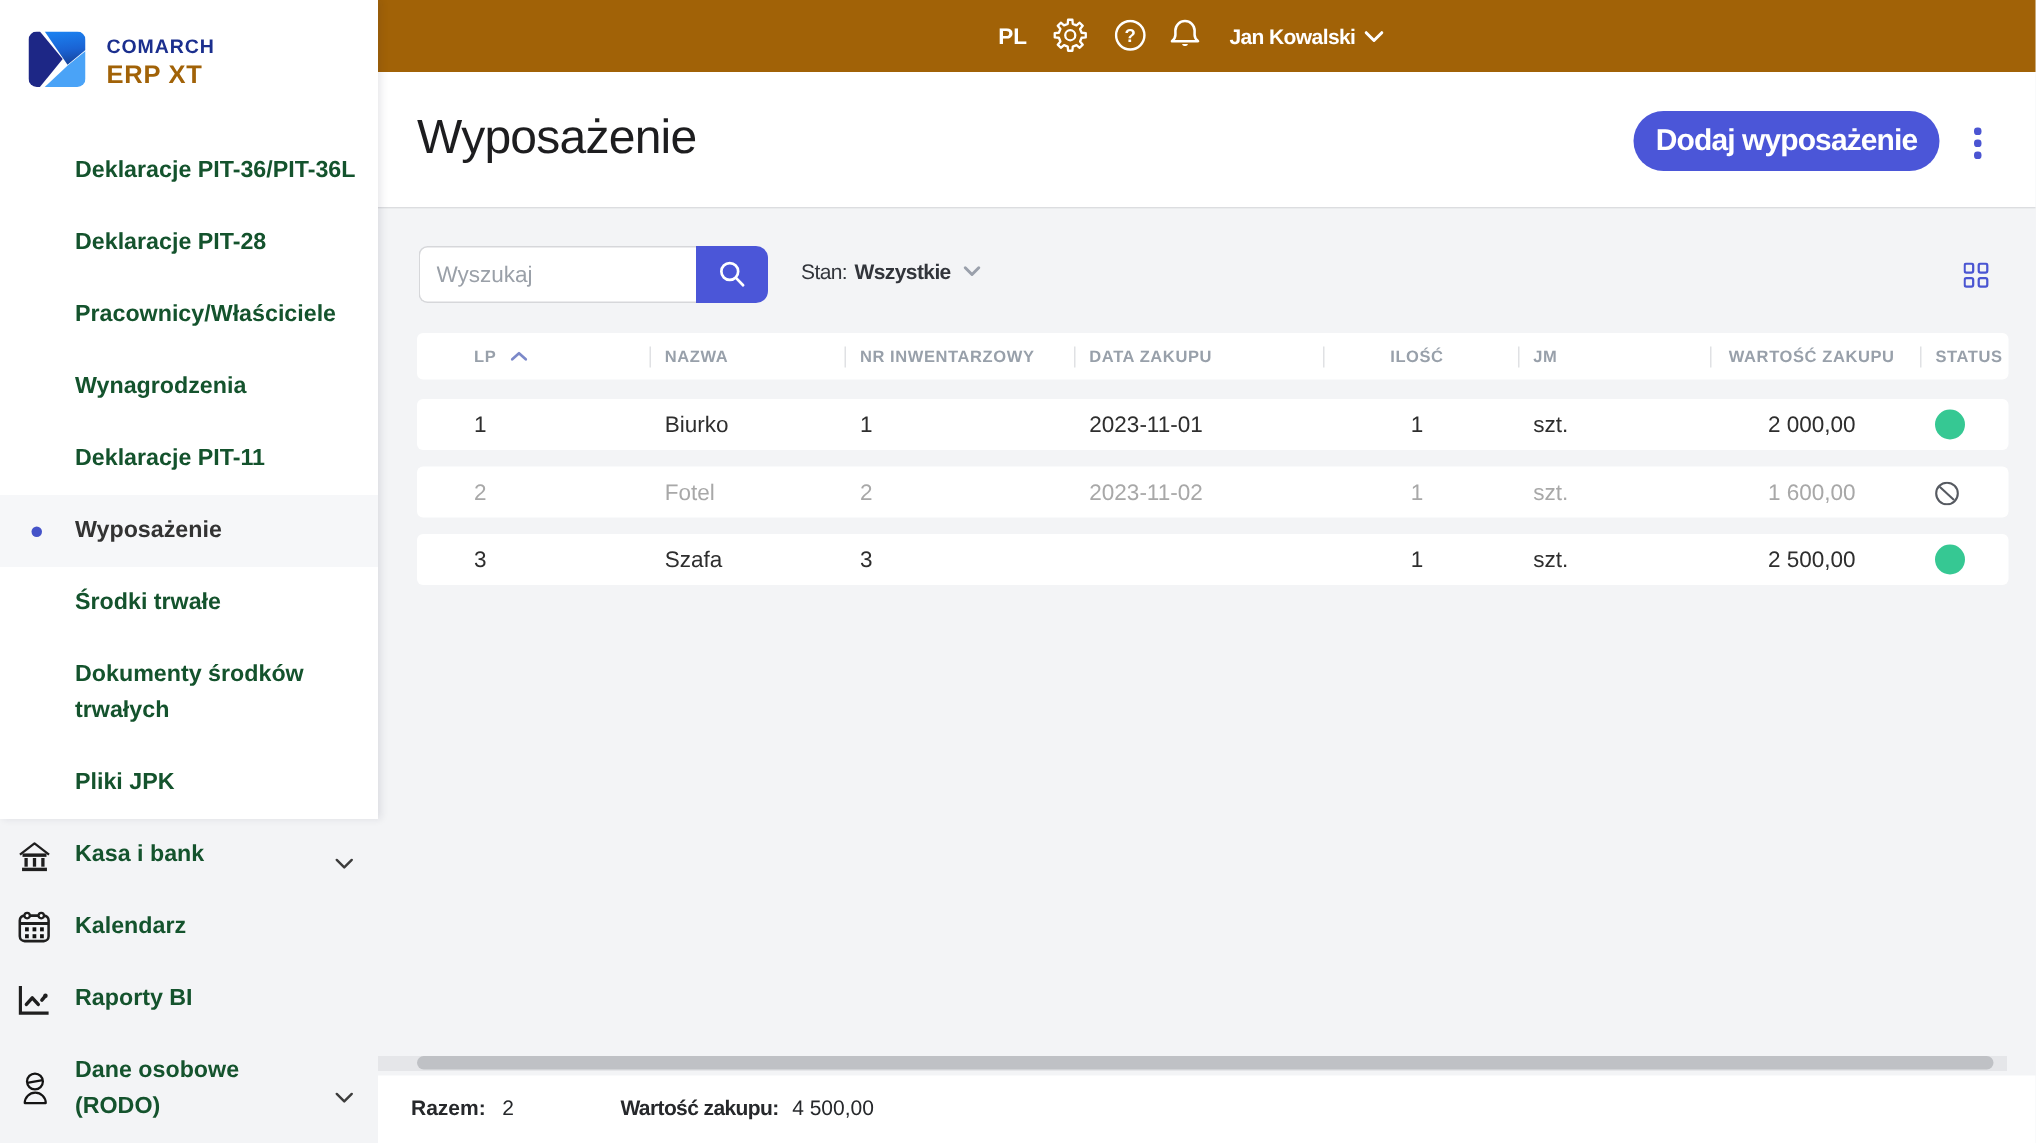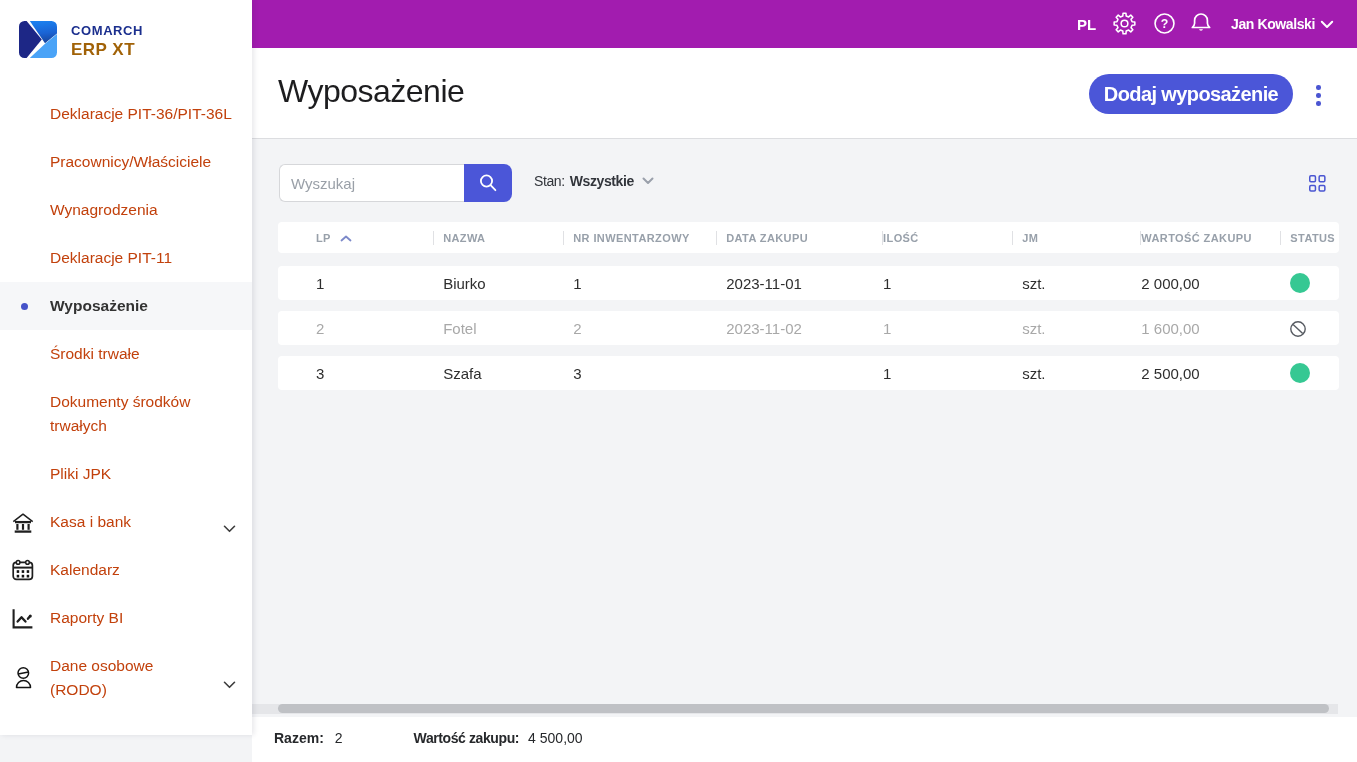--- a/index.html
+++ b/index.html
@@ -1,18 +1,18 @@
 <!DOCTYPE html>
 <html lang="pl"><head>
 <meta charset="utf-8">
 <title>Wyposażenie</title>
 <style>
 * { margin:0; padding:0; box-sizing:border-box; }
 html,body { width:1357px; height:762px; overflow:hidden; font-family:"Liberation Sans", sans-serif; background:#f3f4f6; }
-.topbar { position:absolute; left:252px; top:0; width:1105px; height:48px; background:#a21caf; display:flex; align-items:center; justify-content:flex-end; }
+.topbar { position:absolute; left:252px; top:0; width:1105px; height:48px; background:#a16207; display:flex; align-items:center; justify-content:center; }
 .topbar .pl { color:#fff; font-weight:bold; font-size:15px; margin-right:19px; position:relative; left:2px; }
 .tbicon { margin-right:18px; display:flex; align-items:center; position:relative; top:-1px; }
 .tbicon:nth-of-type(3) { margin-right:14px; }
 .topbar .user { color:#fff; font-weight:bold; font-size:14px; letter-spacing:-0.4px; margin-right:5px; }
 .topbar .chev { margin-right:23px; display:flex; }
 .header { position:absolute; left:252px; top:48px; width:1105px; height:91px; background:#fff; border-bottom:1px solid #dcdde0; }
 .title { position:absolute; left:26px; top:25px; font-size:32px; color:#1d1d1f; letter-spacing:-0.5px; }
 .addbtn { position:absolute; left:837px; top:26px; width:204px; height:40px; background:#4b56d8; border-radius:20px; color:#fff; font-weight:bold; font-size:20px; letter-spacing:-0.6px; text-align:center; line-height:40px; }
 .kebab { position:absolute; left:1064px; top:37px; width:5px; }
 .kebab span { display:block; width:4.5px; height:4.5px; border-radius:50%; background:#4b55d2; margin-bottom:3.5px; }
@@ -27,38 +27,38 @@
 .gridicon { position:absolute; left:1057px; top:35px; }
 .table { position:absolute; left:26px; top:82px; width:1061px; }
 .thead { display:flex; height:31px; background:#fff; border-radius:4px; align-items:center; font-size:11px; font-weight:bold; color:#98a0aa; letter-spacing:0.4px; }
 .trow { display:flex; height:34px; background:#fff; border-radius:4px; align-items:center; margin-top:11px; font-size:15px; color:#2e2e2e; }
 .thead + .trow { margin-top:13px; }
 .trow.dis { color:#a8a8a8; }
 .c1 { width:156px; padding-left:38px; }
 .c2 { width:130px; padding-left:9px; }
 .c3 { width:153px; padding-left:9px; }
 .c4 { width:166px; padding-left:9px; }
-.c5 { width:130px; padding-right:6px; text-align:left; }
+.c5 { width:130px; padding-right:6px; text-align:center; }
 .c6 { width:128px; padding-left:9px; }
-.c7 { width:140px; padding-right:6px; text-align:left; }
+.c7 { width:140px; padding-right:6px; text-align:center; }
 .c8 { width:58px; display:flex; align-items:center; padding-left:9px; }
 .sep { border-left:1px solid #e0e1e4; align-self:center; height:14px; }
 .dotg { width:20px; height:20px; border-radius:50%; background:#36c893; }
 .scrolltrack { position:absolute; left:0; top:564px; width:1086px; height:10px; background:#e5e6e9; }
 .scrollbar { position:absolute; left:26px; top:0; width:1051px; height:9px; background:#bfc1c5; border-radius:4.5px; }
 .footer { position:absolute; left:252px; top:717px; width:1105px; height:45px; background:#fff; display:flex; align-items:center; padding-bottom:4px; font-size:14px; color:#26282b; }
 .footer b { margin-left:22px; }
 .footer span { margin-left:11px; }
-.sidebar { position:absolute; left:0; top:0; width:252px; height:735px; background:#fff; box-shadow:2px 0 5px rgba(30,30,60,0.10); z-index:10; }
+.sidebar { position:absolute; left:0; top:0; width:252px; height:546px; background:#fff; box-shadow:2px 0 5px rgba(30,30,60,0.10); z-index:10; }
 .logo { position:absolute; left:19px; top:21px; }
 .logotxt { position:absolute; left:71px; top:23px; }
 .logotxt .l1 { font-size:13px; font-weight:bold; color:#1b2f8e; letter-spacing:0.6px; }
 .logotxt .l2 { font-size:17px; font-weight:bold; color:#a16207; letter-spacing:0.5px; margin-top:2px; }
 .menu { position:absolute; left:0; top:90px; width:252px; }
-.mi { position:relative; display:flex; align-items:center; min-height:48px; font-size:15.5px; color:#c2410c; padding-left:50px; line-height:24px; white-space:nowrap; }
+.mi { position:relative; display:flex; align-items:center; min-height:48px; font-size:15.5px; color:#14532d; padding-left:50px; line-height:24px; white-space:nowrap;font-weight:bold; }
 .mi.sel { background:#f6f7f9; font-weight:bold; color:#333; }
 .mi.sel::before { content:""; position:absolute; left:21px; top:50%; margin-top:-3px; width:7px; height:7px; border-radius:50%; background:#4553c9; }
 .mi .ic { position:absolute; left:13px; top:50%; margin-top:-10px; width:20px; height:20px; }
 .mi .ch { position:absolute; right:16px; top:50%; margin-top:-6px; }
 </style>
 </head>
 <body>
 <div class="topbar">
   <span class="pl">PL</span>
   <span class="tbicon">
@@ -212,20 +212,21 @@
         <path d="M26.3,22.5 L38,13 L38,37 L10.8,37 Z" fill="#4aa3f7"></path>
       </g>
     </svg>
   </div>
   <div class="logotxt">
     <div class="l1">COMARCH</div>
     <div class="l2">ERP XT</div>
   </div>
   <nav class="menu">
     <div class="mi">Deklaracje PIT-36/PIT-36L</div>
+    <div class="mi">Deklaracje PIT-28</div>
     <div class="mi">Pracownicy/Właściciele</div>
     <div class="mi">Wynagrodzenia</div>
     <div class="mi">Deklaracje PIT-11</div>
     <div class="mi sel">Wyposażenie</div>
     <div class="mi">Środki trwałe</div>
     <div class="mi" style="min-height:72px">
         <span>Dokumenty środków<br>trwałych</span>
       </div>
     <div class="mi">Pliki JPK</div>
     <div class="mi"><span class="ic"><svg width="22" height="22" viewBox="0 0 22 22" style="margin-left:-1px">

